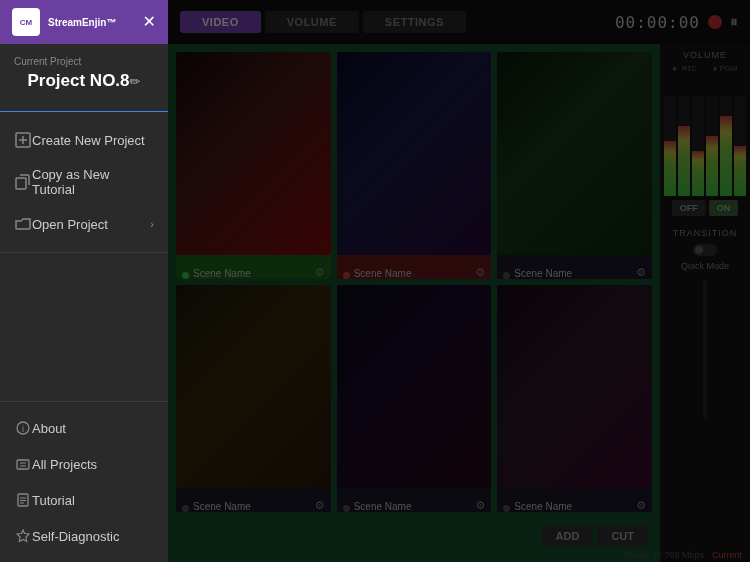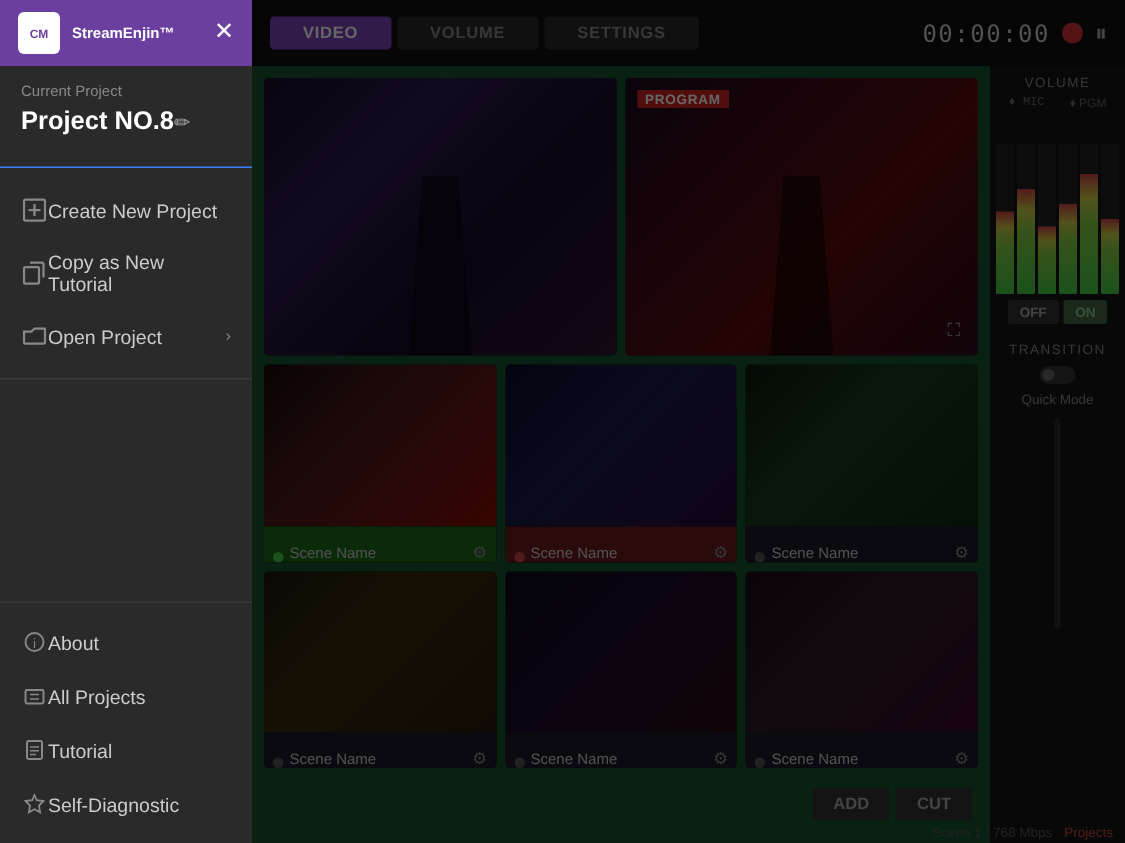--- a/index.html
+++ b/index.html
@@ -75,21 +75,21 @@
 
     #current-project-label {
       color: #888;
       font-size: 10px;
       margin-bottom: 4px;
     }
 
     #project-name-row {
       display: flex;
       align-items: center;
-      justify-content: flex-start;
+      justify-content: center;
     }
 
     #project-name {
       color: #fff;
       font-size: 17px;
       font-weight: 600;
     }
 
     #edit-icon {
       color: #aaa;
@@ -676,30 +676,20 @@
     <div id="timer-area">
       <span id="timer-display">00:00:00</span>
       <button id="record-btn"></button>
       <button id="pause-btn">⏸</button>
     </div>
   </div>
 
   <div id="content-area">
     <div id="main-panel">
 
-      <div id="preview-row">
-        <div class="preview-box">
-          <div class="preview-bg"></div>
-        </div>
-        <div class="preview-box program-box">
-          <div class="preview-bg"></div>
-          <span class="program-label">PROGRAM</span>
-          <button class="fullscreen-btn">⛶</button>
-        </div>
-      </div>
 
       <div id="scenes-row-1">
         <div class="scene-box">
           <div class="scene-thumb">
             <div class="scene-thumb-bg scene-bg-1"></div>
           </div>
           <div class="scene-label-bar green">
             <span class="scene-dot green"></span>
             <span class="scene-name">Scene Name</span>
             <button class="scene-settings-btn">⚙</button>
@@ -808,14 +798,14 @@
         <div id="transition-slider-area">
           <div class="t-slider-track"></div>
         </div>
       </div>
     </div>
   </div>
 </div>
 
 <div id="footer">
   <span id="footer-text">Scene 1 / 768 Mbps</span>
-  <span id="footer-link">Projects</span>
+  <span id="footer-link">Current</span>
 </div>
 
 </body></html>

